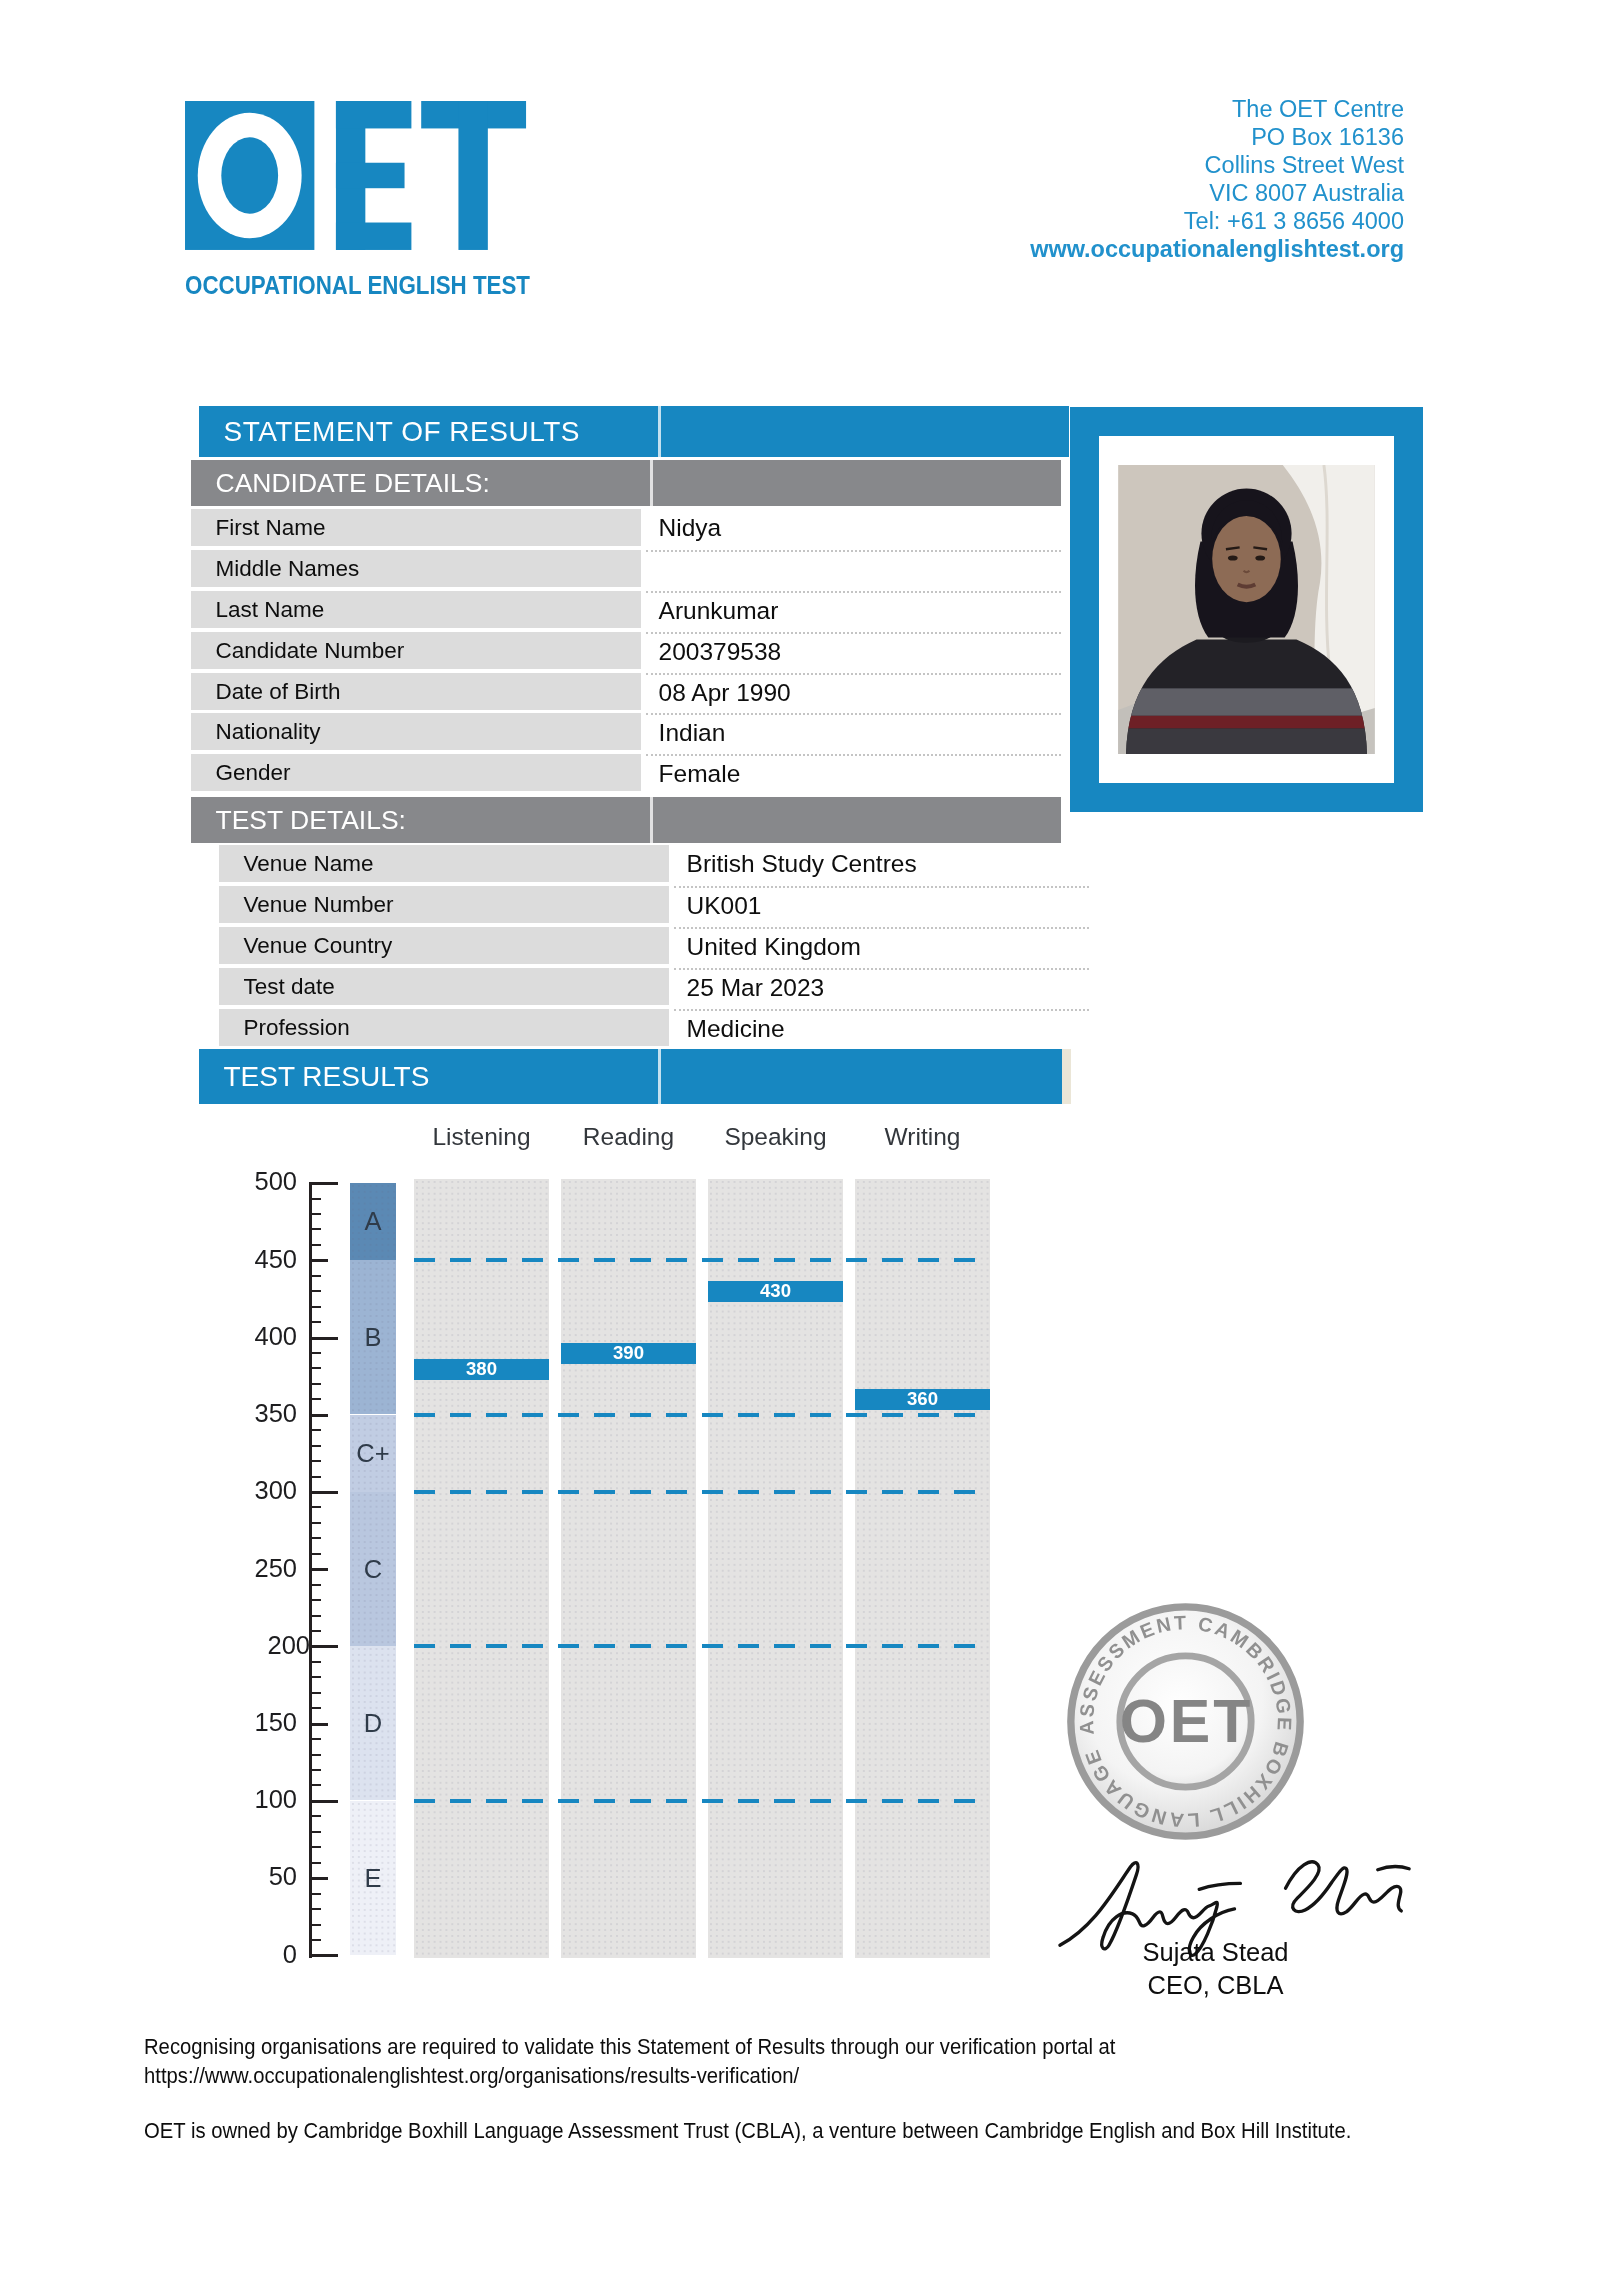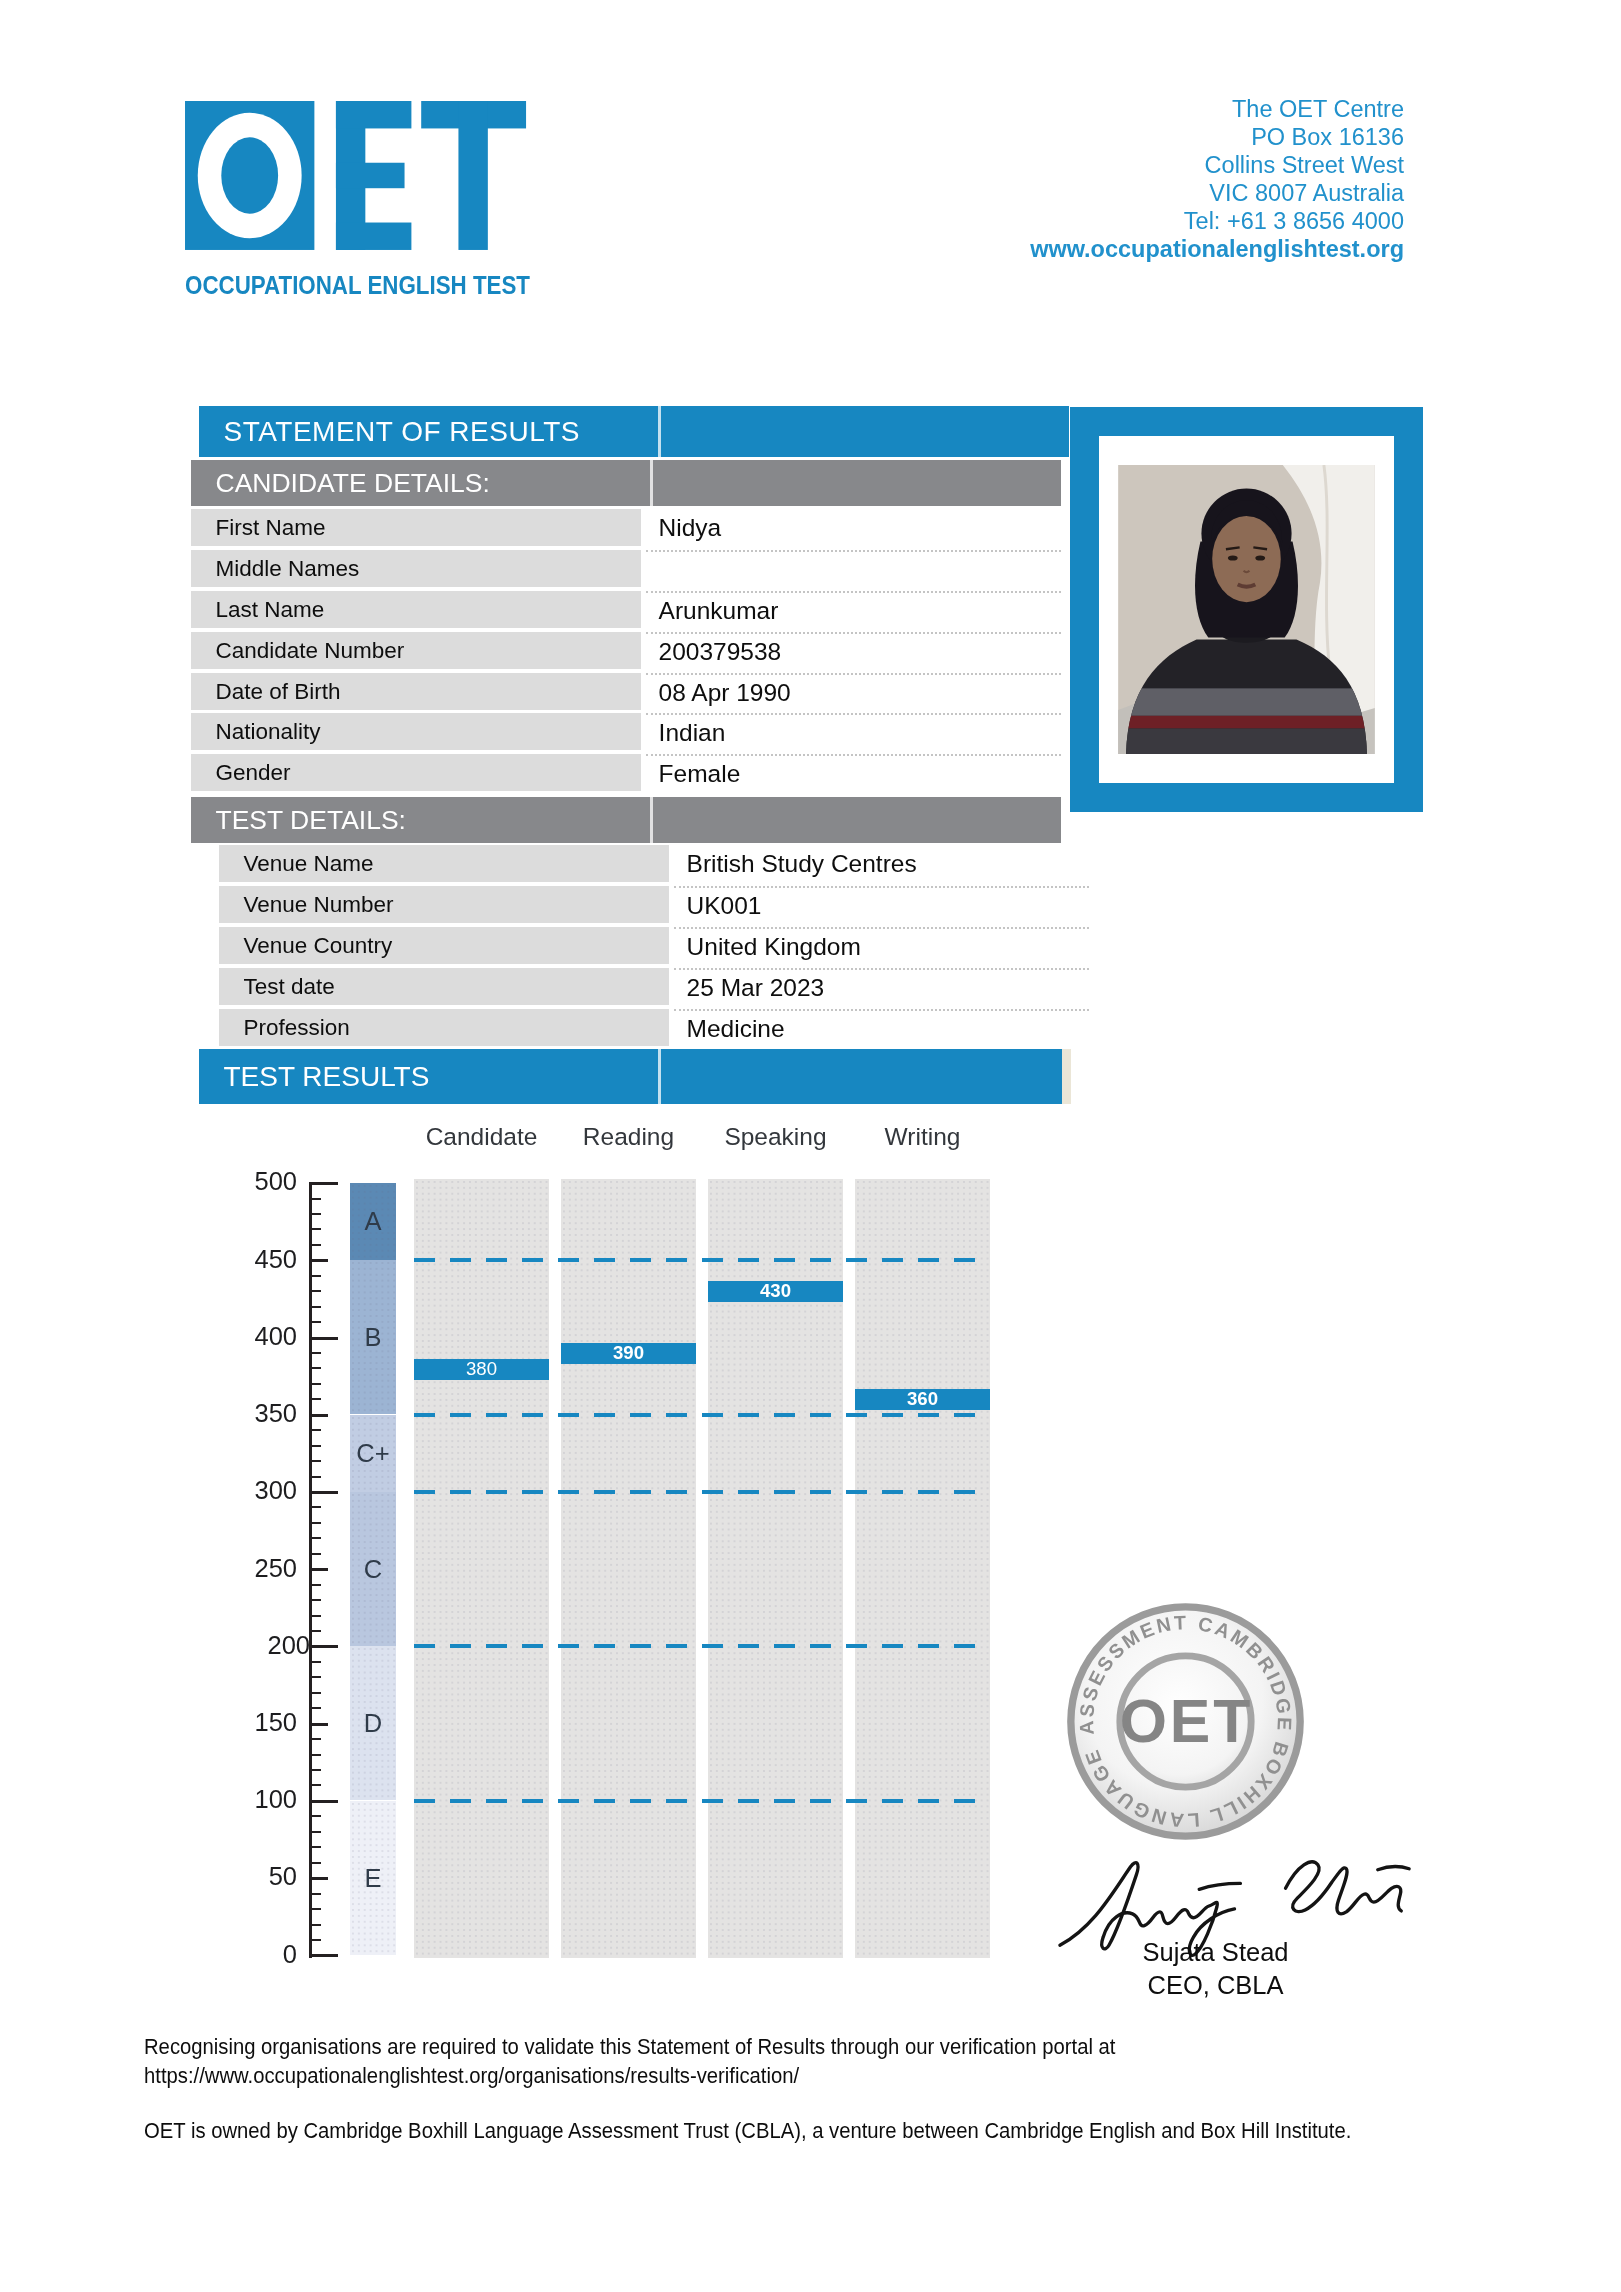--- a/index.html
+++ b/index.html
@@ -181,21 +181,21 @@
         <ellipse cx="117" cy="95" rx="5" ry="2.6" fill="#241a16"></ellipse>
         <ellipse cx="145" cy="95" rx="5" ry="2.6" fill="#241a16"></ellipse>
         <path d="M110,86 L124,84 M138,84 L152,86" stroke="#241a16" stroke-width="2.4" fill="none"></path>
         <path d="M128,108 C130,110 132,110 134,108" stroke="#6b4a3a" stroke-width="2" fill="none"></path>
         <path d="M122,122 C128,125 134,125 140,122" stroke="#5e3c33" stroke-width="4" fill="none"></path>
       </svg>
     </div>
   </div>
 
   <div id="chart-root">
-      <div style="position: absolute; left: 414px; top: 1123px; width: 135px; text-align: center; font-size: 24.5px; color: rgb(51, 55, 60);">Candidate</div>
+      <div style="position: absolute; left: 414px; top: 1123px; width: 135px; text-align: center; font-size: 24.5px; color: rgb(51, 55, 60);">Listening</div>
       <div style="position: absolute; left: 561px; top: 1123px; width: 135px; text-align: center; font-size: 24.5px; color: rgb(51, 55, 60);">Reading</div>
       <div style="position: absolute; left: 708px; top: 1123px; width: 135px; text-align: center; font-size: 24.5px; color: rgb(51, 55, 60);">Speaking</div>
       <div style="position: absolute; left: 855px; top: 1123px; width: 135px; text-align: center; font-size: 24.5px; color: rgb(51, 55, 60);">Writing</div>
       <div class="dots" style="position: absolute; left: 350px; top: 1183px; width: 46px; height: 77px; background-color: rgb(91, 137, 180); display: flex; align-items: center; justify-content: center;">
         <span style="font-size: 25.5px; color: rgb(47, 59, 73);">A</span>
       </div>
       <div class="dots" style="position: absolute; left: 350px; top: 1260px; width: 46px; height: 154px; background-color: rgb(156, 180, 211); display: flex; align-items: center; justify-content: center;">
         <span style="font-size: 25.5px; color: rgb(47, 59, 73);">B</span>
       </div>
       <div class="dots" style="position: absolute; left: 350px; top: 1415px; width: 46px; height: 77px; background-color: rgb(193, 205, 227); display: flex; align-items: center; justify-content: center;">
@@ -275,21 +275,21 @@
       <div style="position: absolute; left: 189px; top: 1476px; width: 108px; text-align: right; font-size: 25.5px; color: rgb(29, 29, 31);">300</div>
       <div style="position: absolute; left: 189px; top: 1399px; width: 108px; text-align: right; font-size: 25.5px; color: rgb(29, 29, 31);">350</div>
       <div style="position: absolute; left: 189px; top: 1322px; width: 108px; text-align: right; font-size: 25.5px; color: rgb(29, 29, 31);">400</div>
       <div style="position: absolute; left: 189px; top: 1245px; width: 108px; text-align: right; font-size: 25.5px; color: rgb(29, 29, 31);">450</div>
       <div style="position: absolute; left: 189px; top: 1167px; width: 108px; text-align: right; font-size: 25.5px; color: rgb(29, 29, 31);">500</div>
       <div style="position: absolute; left: 414px; top: 1258px; width: 576px; height: 3.9px; background: repeating-linear-gradient(to right, rgb(23, 135, 193) 0px, rgb(23, 135, 193) 20.6px, transparent 20.6px, transparent 36px);"></div>
       <div style="position: absolute; left: 414px; top: 1413px; width: 576px; height: 3.9px; background: repeating-linear-gradient(to right, rgb(23, 135, 193) 0px, rgb(23, 135, 193) 20.6px, transparent 20.6px, transparent 36px);"></div>
       <div style="position: absolute; left: 414px; top: 1490px; width: 576px; height: 3.9px; background: repeating-linear-gradient(to right, rgb(23, 135, 193) 0px, rgb(23, 135, 193) 20.6px, transparent 20.6px, transparent 36px);"></div>
       <div style="position: absolute; left: 414px; top: 1644px; width: 576px; height: 3.9px; background: repeating-linear-gradient(to right, rgb(23, 135, 193) 0px, rgb(23, 135, 193) 20.6px, transparent 20.6px, transparent 36px);"></div>
       <div style="position: absolute; left: 414px; top: 1799px; width: 576px; height: 3.9px; background: repeating-linear-gradient(to right, rgb(23, 135, 193) 0px, rgb(23, 135, 193) 20.6px, transparent 20.6px, transparent 36px);"></div>
-      <div style="position: absolute; left: 414px; top: 1359px; width: 135px; height: 20.6px; background-color: rgb(23, 135, 193); display: flex; align-items: center; justify-content: center; color: rgb(255, 255, 255); font-size: 18.6px; font-weight: normal;">380</div>
+      <div style="position: absolute; left: 414px; top: 1359px; width: 135px; height: 20.6px; background-color: rgb(23, 135, 193); display: flex; align-items: center; justify-content: center; color: rgb(255, 255, 255); font-size: 18.6px; font-weight: bold;">380</div>
       <div style="position: absolute; left: 561px; top: 1343px; width: 135px; height: 20.6px; background-color: rgb(23, 135, 193); display: flex; align-items: center; justify-content: center; color: rgb(255, 255, 255); font-size: 18.6px; font-weight: bold;">390</div>
       <div style="position: absolute; left: 708px; top: 1281px; width: 135px; height: 20.6px; background-color: rgb(23, 135, 193); display: flex; align-items: center; justify-content: center; color: rgb(255, 255, 255); font-size: 18.6px; font-weight: bold;">430</div>
       <div style="position: absolute; left: 855px; top: 1389px; width: 135px; height: 20.6px; background-color: rgb(23, 135, 193); display: flex; align-items: center; justify-content: center; color: rgb(255, 255, 255); font-size: 18.6px; font-weight: bold;">360</div>
     </div>
 
   <svg class="abs" style="left:1063px;top:1599px;" width="245" height="245" viewBox="-125 -125 250 250">
     <defs>
       <radialGradient id="sg" cx="45%" cy="40%" r="70%">
         <stop offset="0%" stop-color="#ffffff"></stop>
         <stop offset="55%" stop-color="#f4f4f4"></stop>

